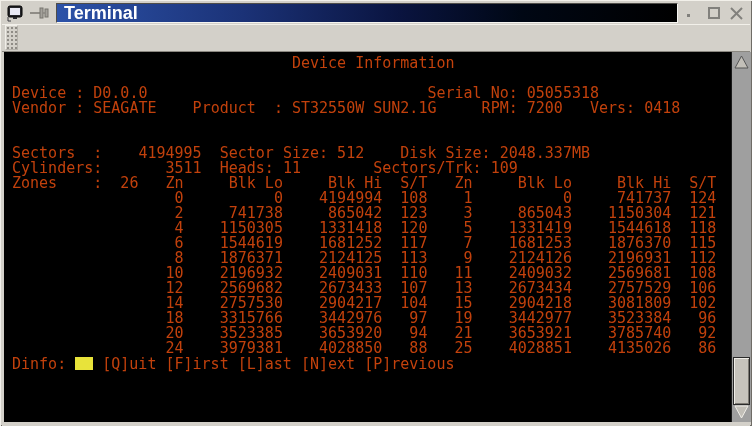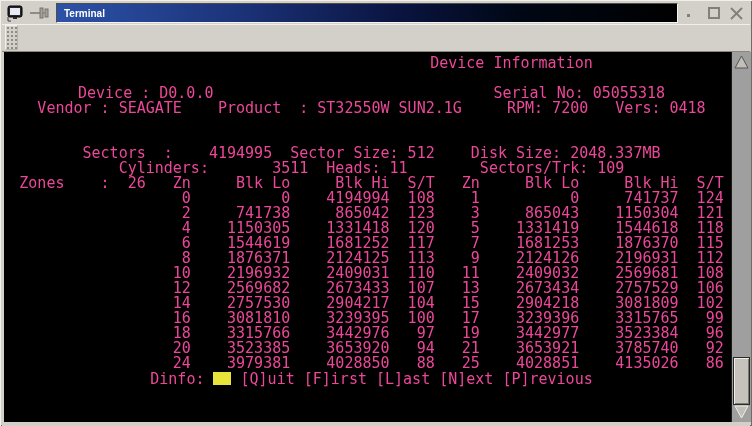--- a/index.html
+++ b/index.html
@@ -12,21 +12,21 @@
   }
   
   .titlebar { position:absolute; top:2px; left:2px; right:2px; height:22px; display:flex; align-items:center; }
   .tb-icon { width:20px; height:20px; margin-left:3px; display:flex; align-items:center; justify-content:center; }
   .tb-pin  { width:24px; height:20px; margin-left:3px; display:flex; align-items:center; justify-content:center; }
   .tb-title {
     flex:1; height:18px; margin:0 4px;
     background: linear-gradient(90deg, #2c52a8 0%, #1b3277 30%, #0a1440 55%, #000714 75%, #000 100%);
     border-top:1px solid #4f4d49; border-left:1px solid #4f4d49;
     border-bottom:1px solid #f5f4f0; border-right:1px solid #f5f4f0;
-    color:#fff; font-size:10px; font-weight:bold;
+    color:#fff; font-size:18px; font-weight:bold;
     display:flex; align-items:center; padding-left:7px;
   }
   .tb-btns { display:flex; align-items:center; gap:6px; padding:0 6px 0 2px; }
   .tb-btn { width:16px; height:16px; display:flex; align-items:center; justify-content:center; }
   
   .menubar {
     position:absolute; top:24px; left:2px; right:2px; height:27px;
     display:flex; align-items:center; font-size:13px; color:#000;
     border-bottom:1px solid #8a8780;
     box-shadow: inset 0 1px 0 #f2f0ea;
@@ -111,40 +111,39 @@
     </div>
   </div>
 
   <div class="menubar">
     <div class="drag-handle"></div>
     <span class="menu-item"><span class="mn">F</span><span>ile</span></span>
     <span class="menu-item"><span class="mn">O</span><span>ptions</span></span>
     <span class="menu-item right"><span class="mn">H</span><span>elp</span></span>
   </div>
 
-  <div class="term" style="color: #ec4899; background: rgb(0, 0, 0); text-align: center;">
+  <div class="term" style="color: #c2410c; background: rgb(0, 0, 0);">
     <div id="term-lines">
         <div class="tline">                               Device Information</div>
         <div class="tline"></div>
         <div class="tline">Device : D0.0.0                               Serial No: 05055318</div>
         <div class="tline">Vendor : SEAGATE    Product  : ST32550W SUN2.1G     RPM: 7200   Vers: 0418</div>
         <div class="tline"></div>
         <div class="tline"></div>
         <div class="tline">Sectors  :    4194995  Sector Size: 512    Disk Size: 2048.337MB</div>
         <div class="tline">Cylinders:       3511  Heads: 11        Sectors/Trk: 109</div>
         <div class="tline">Zones    :  26   Zn     Blk Lo     Blk Hi  S/T   Zn     Blk Lo     Blk Hi  S/T</div>
         <div class="tline">                  0          0    4194994  108    1          0     741737  124</div>
         <div class="tline">                  2     741738     865042  123    3     865043    1150304  121</div>
         <div class="tline">                  4    1150305    1331418  120    5    1331419    1544618  118</div>
         <div class="tline">                  6    1544619    1681252  117    7    1681253    1876370  115</div>
         <div class="tline">                  8    1876371    2124125  113    9    2124126    2196931  112</div>
         <div class="tline">                 10    2196932    2409031  110   11    2409032    2569681  108</div>
         <div class="tline">                 12    2569682    2673433  107   13    2673434    2757529  106</div>
         <div class="tline">                 14    2757530    2904217  104   15    2904218    3081809  102</div>
-        <div class="tline">                 16    3081810    3239395  100   17    3239396    3315765   99</div>
         <div class="tline">                 18    3315766    3442976   97   19    3442977    3523384   96</div>
         <div class="tline">                 20    3523385    3653920   94   21    3653921    3785740   92</div>
         <div class="tline">                 24    3979381    4028850   88   25    4028851    4135026   86</div>
       </div>
     <div class="tline"><span id="prompt-label">Dinfo: </span><span class="cursor" style="background: rgb(232, 227, 58);"></span><span id="prompt-commands"> [Q]uit [F]irst [L]ast [N]ext [P]revious</span></div>
   </div>
 
   <div class="scrollbar">
     <div class="sb-arrow sb-up">
       <svg width="15" height="14" viewBox="0 0 15 14">

